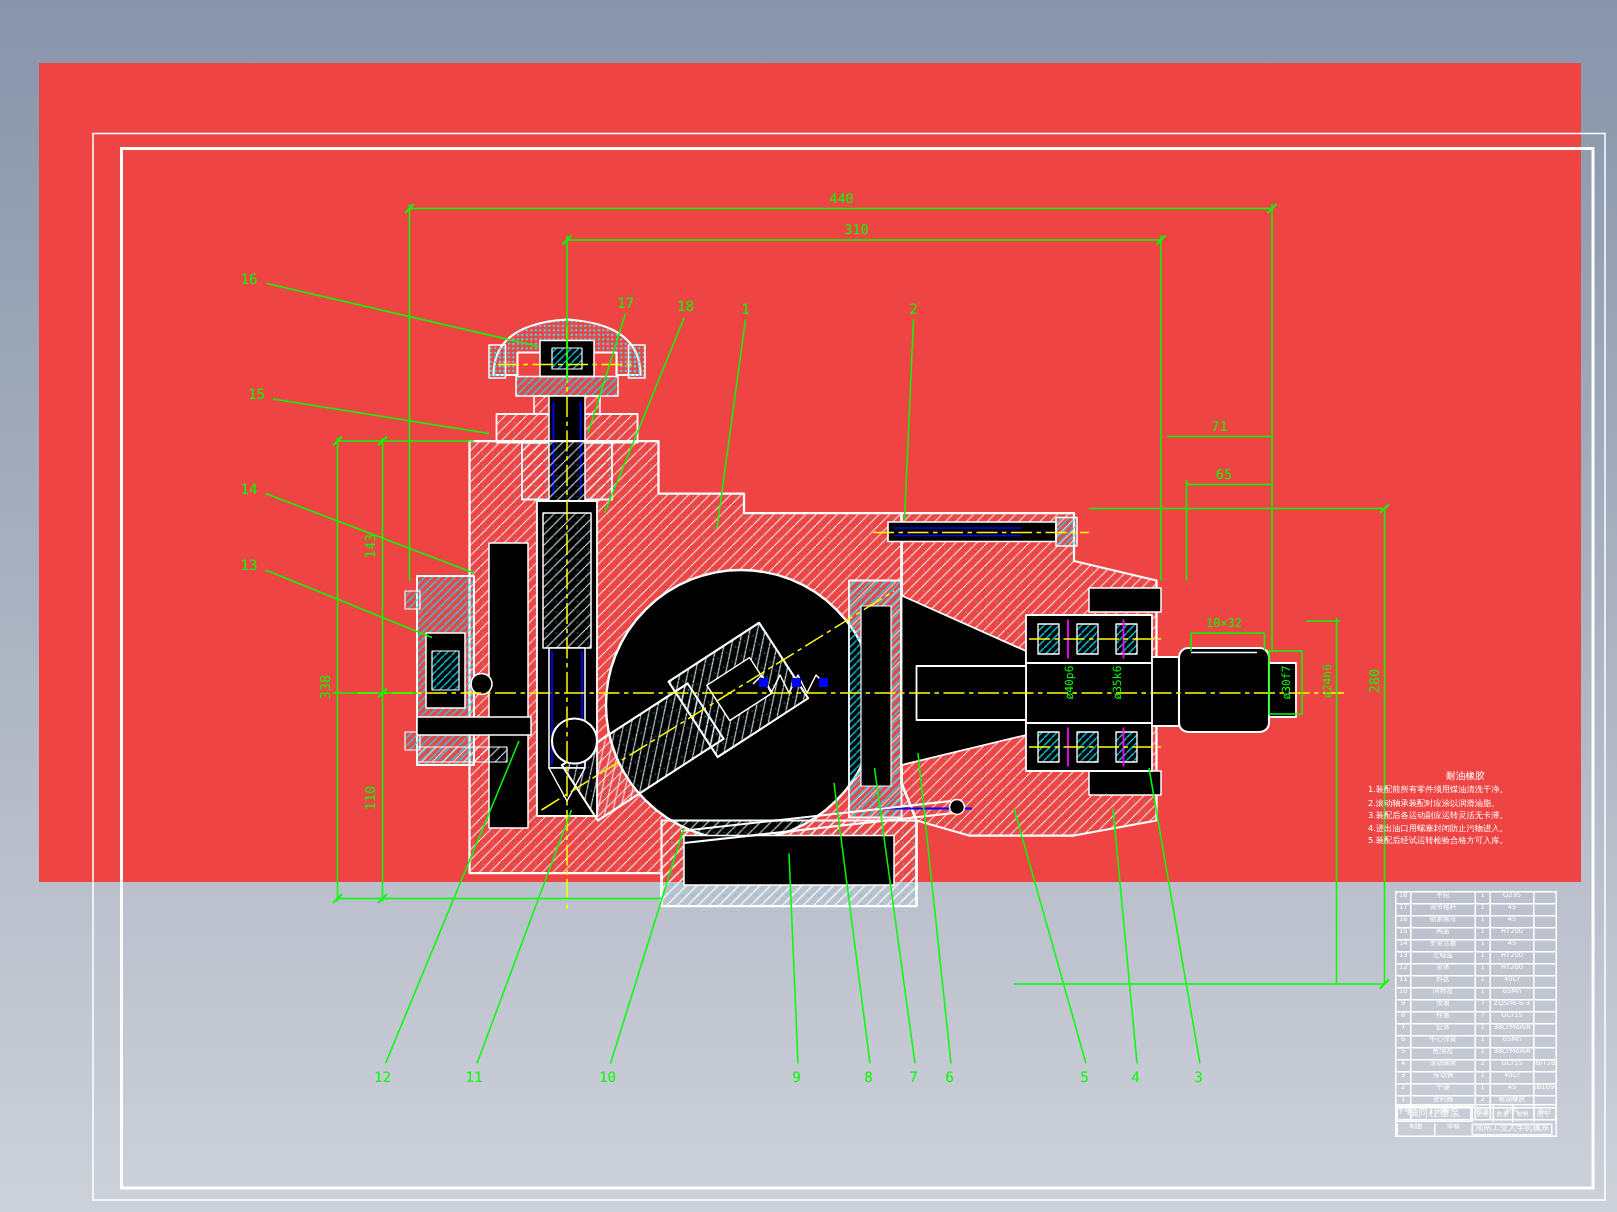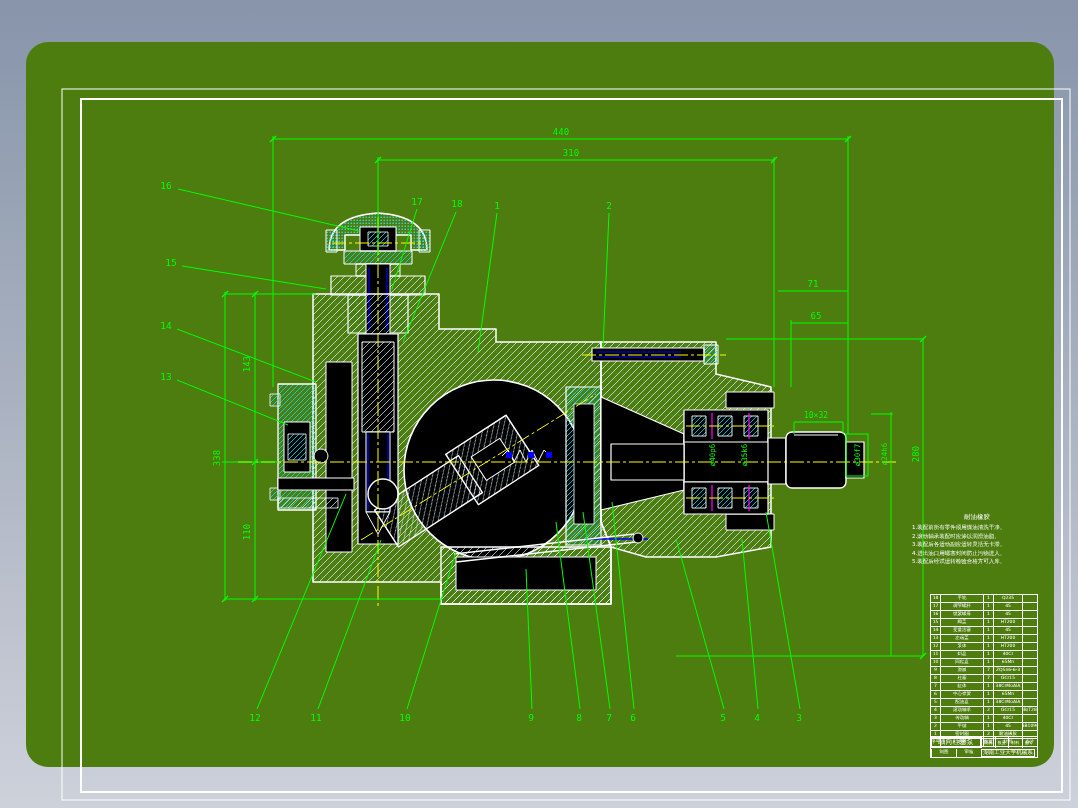--- a/index.html
+++ b/index.html
@@ -1,21 +1,21 @@
 <!DOCTYPE html>
 <html><head>
 <meta charset="utf-8">
 <style>
   html,body{margin:0;padding:0;}
   body{
     width:1078px;height:808px;overflow:hidden;position:relative;
     background:linear-gradient(180deg,#8794aa 0%,#9aa5b6 28%,#b5bbc8 65%,#cdd1da 100%);
     font-family:"DejaVu Sans",sans-serif;
   }
-  #canvas{position:absolute;left:26px;top:42px;width:1028px;height:725px;background:#4d7c0f;border-radius:22px;}
+  #canvas{position:absolute;left:26px;top:42px;width:1028px;height:546px;background:#ef4444;}
   #cad{position:absolute;left:0;top:0;}
   .cadtext{font-family:"DejaVu Sans Mono",monospace;fill:#00ff00;}
   
   #notes{position:absolute;left:912px;top:512px;width:130px;color:#ffffff;
          font-size:5.5px;line-height:1.55;text-align:left;}
   #notes .note-title{text-align:center;font-size:6.5px;margin-bottom:1px;}
   .note-line{white-space:nowrap;overflow:hidden;}
   
   #parts{position:absolute;left:930px;top:594px;width:106px;border:1px solid #fff;
          color:#fff;font-size:4.5px;line-height:1;}

